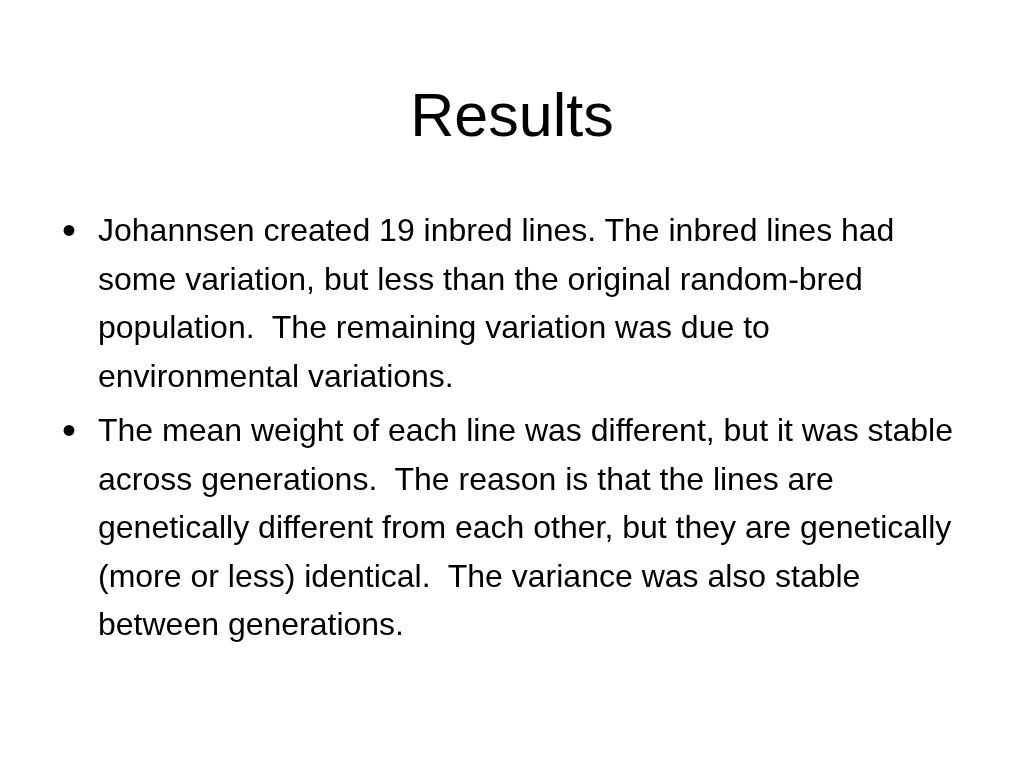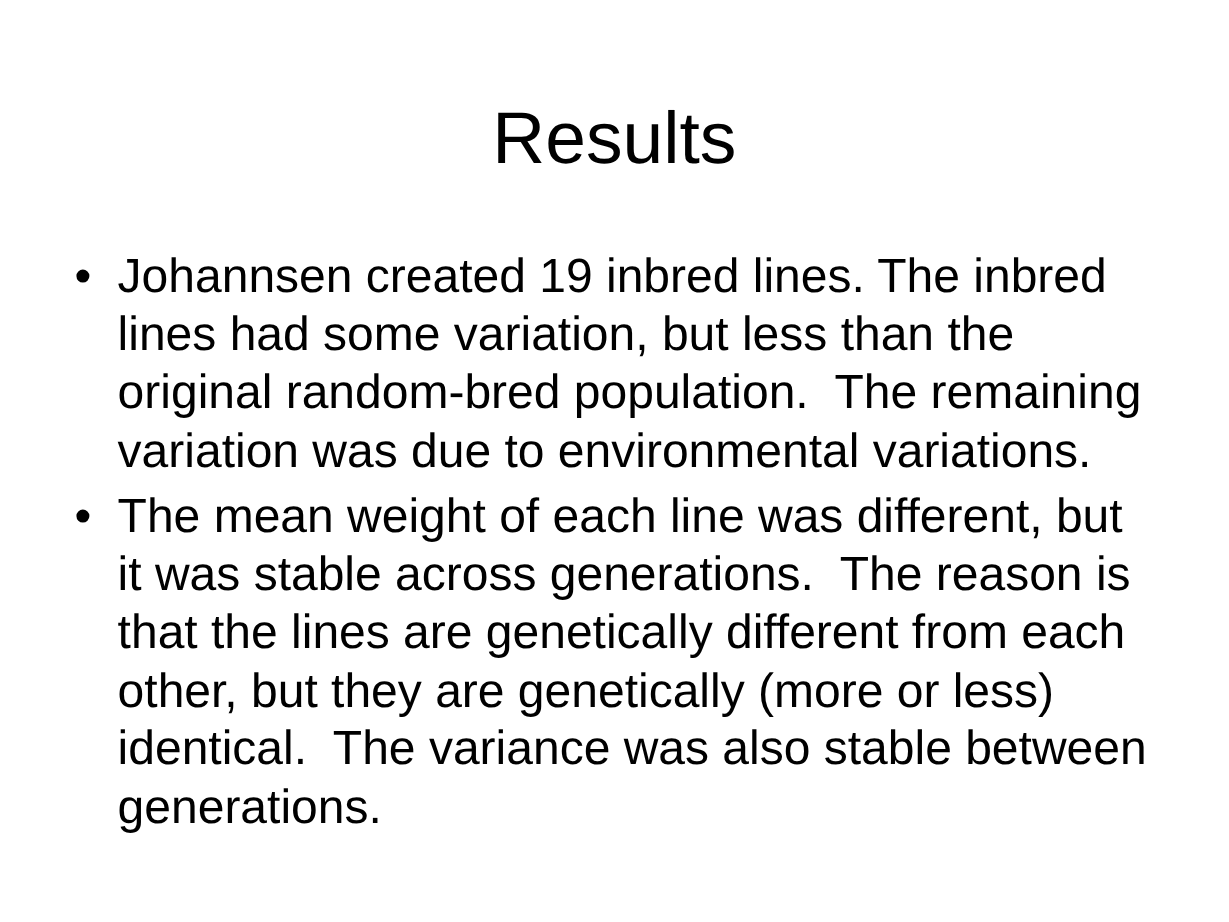--- a/index.html
+++ b/index.html
@@ -44,21 +44,21 @@
   .bullet-marker {
     position: absolute;
     left: 0;
     top: 0;
     font-size: 40px;
     line-height: 48.5px;
   }
   .bullet-text {
     display: block;
     width: 863px;
-    font-size: 40px;
+    font-size: 32px;
     line-height: 48.5px;
     white-space: pre-wrap;
   }
 </style>
 </head>
 <body>
 
 <div class="slide">
 
   <h1 class="slide-title">Results</h1>

